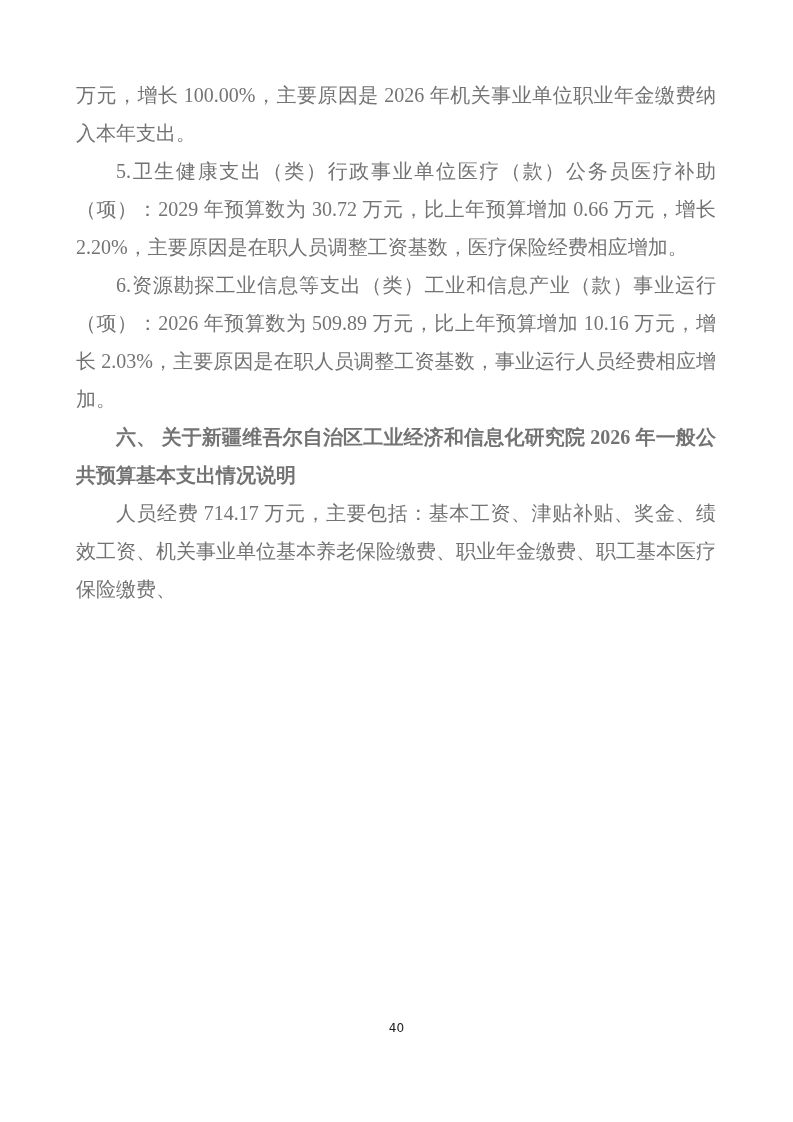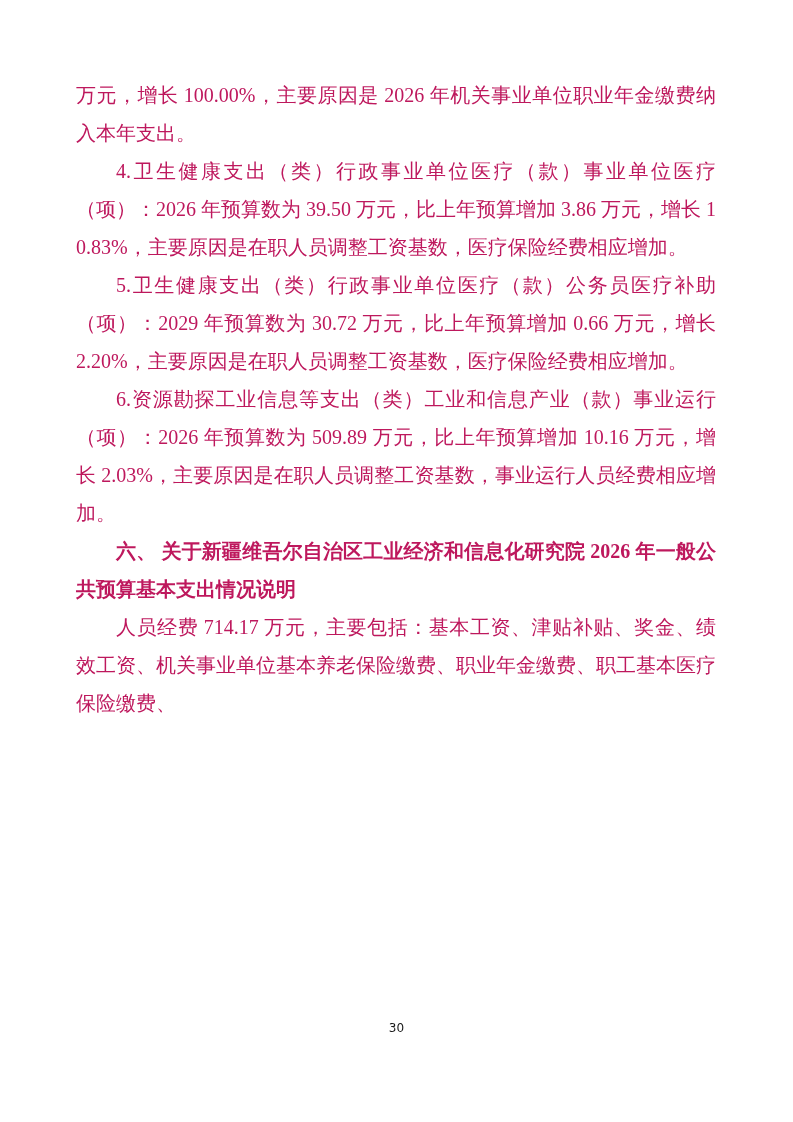--- a/index.html
+++ b/index.html
@@ -18,21 +18,21 @@
     position: absolute;
     left: 76px;
     top: 76px;
     width: 640px;
   }
   .para {
     margin: 0;
     font-family: "Liberation Serif", "DejaVu Serif", serif;
     font-size: 20px;
     line-height: 38px;
-    color: #be185d;
+    color: #737373;
     text-align: justify;
     text-justify: inter-character;
     text-indent: 2em;
     word-break: break-all;
   }
   .para.no-indent {
     text-indent: 0;
   }
   .para.heading {
     font-weight: bold;
@@ -49,23 +49,22 @@
     font-size: 12px;
     color: #1a1a1a;
   }
 </style>
 </head>
 <body>
 
 <div class="page">
   <div class="content">
     <p class="para no-indent">万元，增长 100.00%，主要原因是 2026 年机关事业单位职业年金缴费纳入本年支出。</p>
-    <p class="para">4.卫生健康支出（类）行政事业单位医疗（款）事业单位医疗（项）：2026 年预算数为 39.50 万元，比上年预算增加 3.86 万元，增长 10.83%，主要原因是在职人员调整工资基数，医疗保险经费相应增加。</p>
     <p class="para">5.卫生健康支出（类）行政事业单位医疗（款）公务员医疗补助（项）：2029 年预算数为 30.72 万元，比上年预算增加 0.66 万元，增长 2.20%，主要原因是在职人员调整工资基数，医疗保险经费相应增加。</p>
     <p class="para">6.资源勘探工业信息等支出（类）工业和信息产业（款）事业运行（项）：2026 年预算数为 509.89 万元，比上年预算增加 10.16 万元，增长 2.03%，主要原因是在职人员调整工资基数，事业运行人员经费相应增加。</p>
     <p class="para heading">六、 关于新疆维吾尔自治区工业经济和信息化研究院 2026 年一般公共预算基本支出情况说明</p>
     <p class="para">人员经费 714.17 万元，主要包括：基本工资、津贴补贴、奖金、绩效工资、机关事业单位基本养老保险缴费、职业年金缴费、职工基本医疗保险缴费、</p>
   </div>
 
   <div class="footer">
-    <span class="page-number">30</span>
+    <span class="page-number">40</span>
   </div>
 </div>
 
 </body></html>

